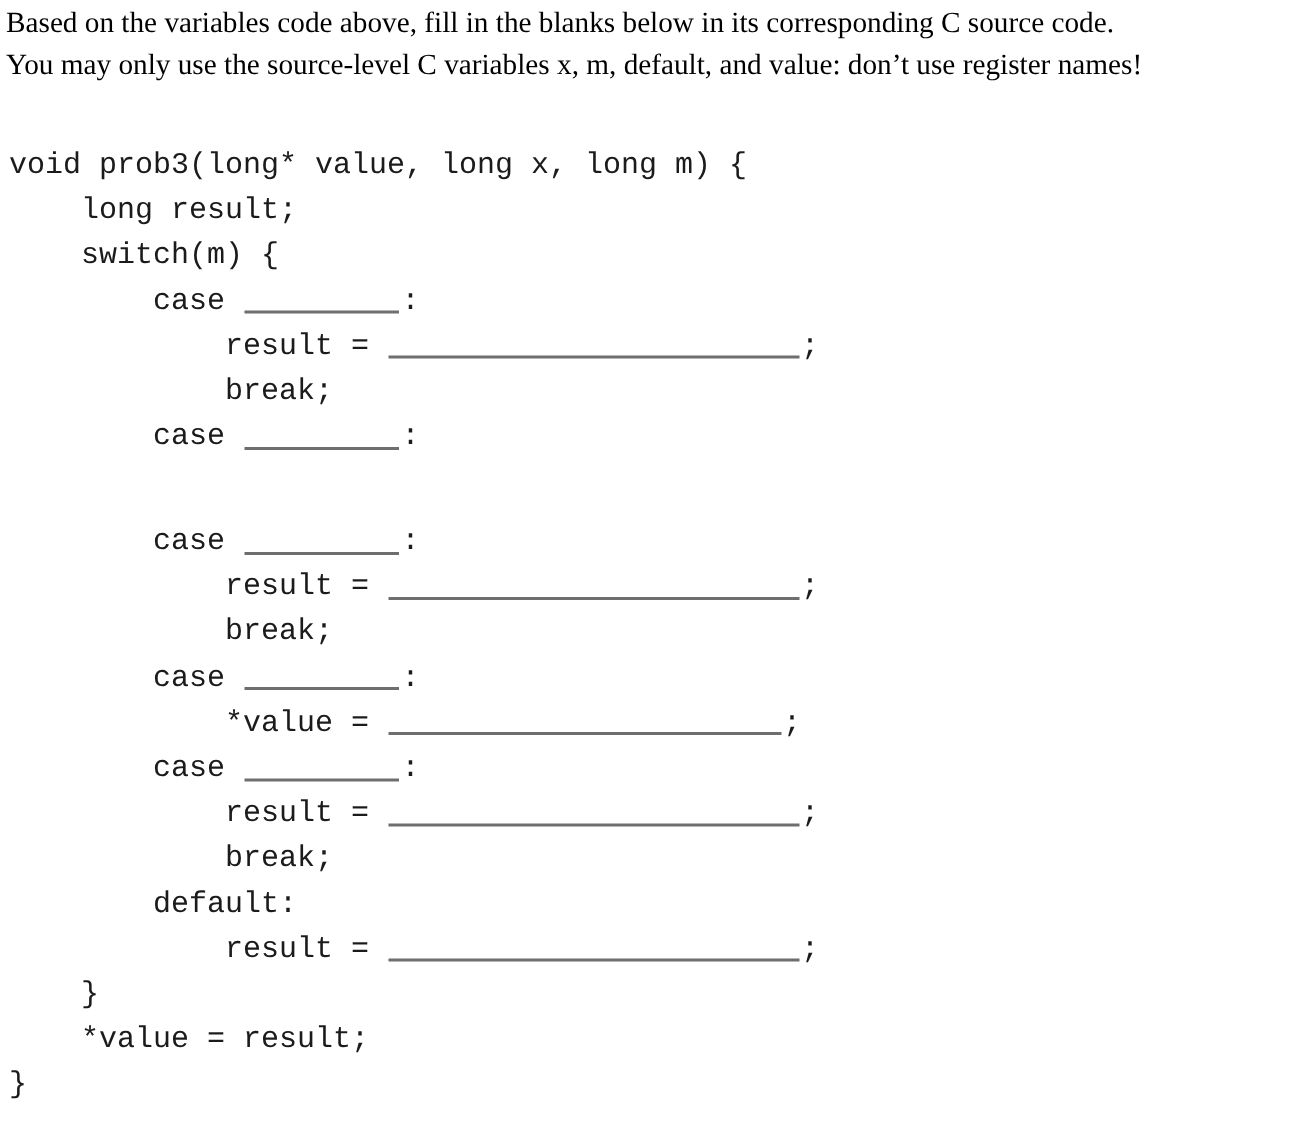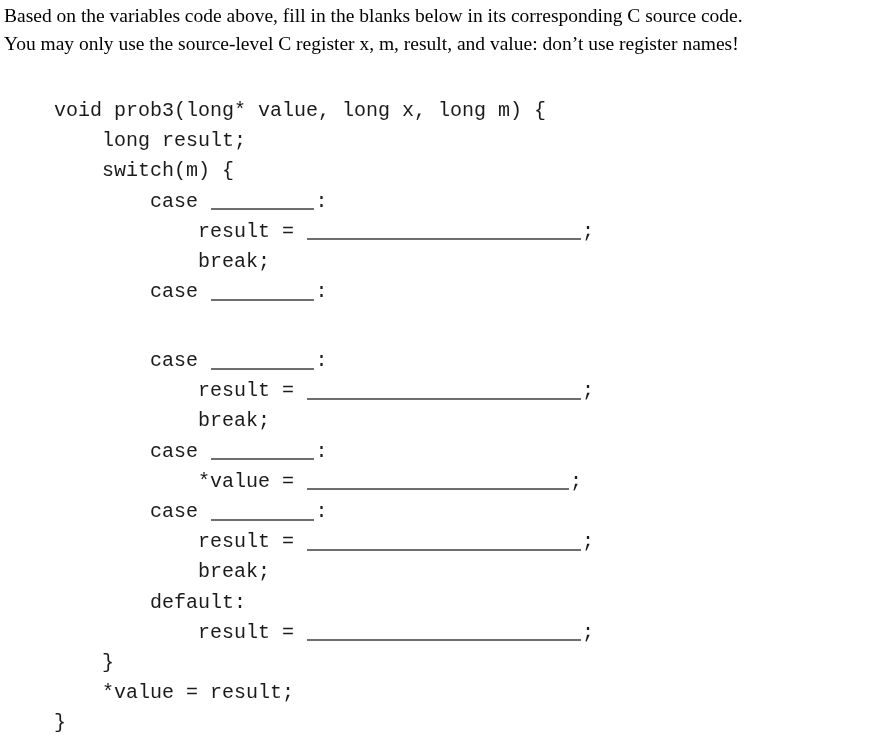--- a/index.html
+++ b/index.html
@@ -51,21 +51,20 @@
     font-size: 20px;
     line-height: 30.2px;
     color: #1b1b1b;
     white-space: pre;
     letter-spacing: 0px;
   }
   .code-line {
     display: block;
     height: 30.2px;
     white-space: pre;
-    margin-left: 48px;
   }
   .code-line.blank {
     height: 30.2px;
   }
 
   
   .blank {
     display: inline-block;
     border-bottom: 2px solid #6e6e6e;
     height: 0.95em;
@@ -78,18 +77,18 @@
 
   .tok { white-space: pre; }
 </style>
 </head>
 <body>
 
 <div class="page">
 
   <div class="prompt">
     <span class="prompt-line">Based on the variables code above, fill in the blanks below in its corresponding C source code.</span>
-    <span class="prompt-line">You may only use the source-level C register x, m, result, and value: don’t use register names!</span>
+    <span class="prompt-line">You may only use the source-level C variables x, m, default, and value: don’t use register names!</span>
   </div>
 
   <div class="code" id="code-block"><span class="code-line"><span class="tok">void prob3(long* value, long x, long m) {</span></span><span class="code-line"><span class="tok">    long result;</span></span><span class="code-line"><span class="tok">    switch(m) {</span></span><span class="code-line"><span class="tok">        case </span><span class="blank blank-short"></span><span class="tok">:</span></span><span class="code-line"><span class="tok">            result = </span><span class="blank blank-long"></span><span class="tok">;</span></span><span class="code-line"><span class="tok">            break;</span></span><span class="code-line"><span class="tok">        case </span><span class="blank blank-short"></span><span class="tok">:</span></span><span class="code-line blank"><span class="tok"></span></span><span class="code-line"><span class="tok">        case </span><span class="blank blank-short"></span><span class="tok">:</span></span><span class="code-line"><span class="tok">            result = </span><span class="blank blank-long"></span><span class="tok">;</span></span><span class="code-line"><span class="tok">            break;</span></span><span class="code-line"><span class="tok">        case </span><span class="blank blank-short"></span><span class="tok">:</span></span><span class="code-line"><span class="tok">            *value = </span><span class="blank blank-long2"></span><span class="tok">;</span></span><span class="code-line"><span class="tok">        case </span><span class="blank blank-short"></span><span class="tok">:</span></span><span class="code-line"><span class="tok">            result = </span><span class="blank blank-long"></span><span class="tok">;</span></span><span class="code-line"><span class="tok">            break;</span></span><span class="code-line"><span class="tok">        default:</span></span><span class="code-line"><span class="tok">            result = </span><span class="blank blank-long"></span><span class="tok">;</span></span><span class="code-line"><span class="tok">    }</span></span><span class="code-line"><span class="tok">    *value = result;</span></span><span class="code-line"><span class="tok">}</span></span></div>
 
 </div>
 
 </body></html>

